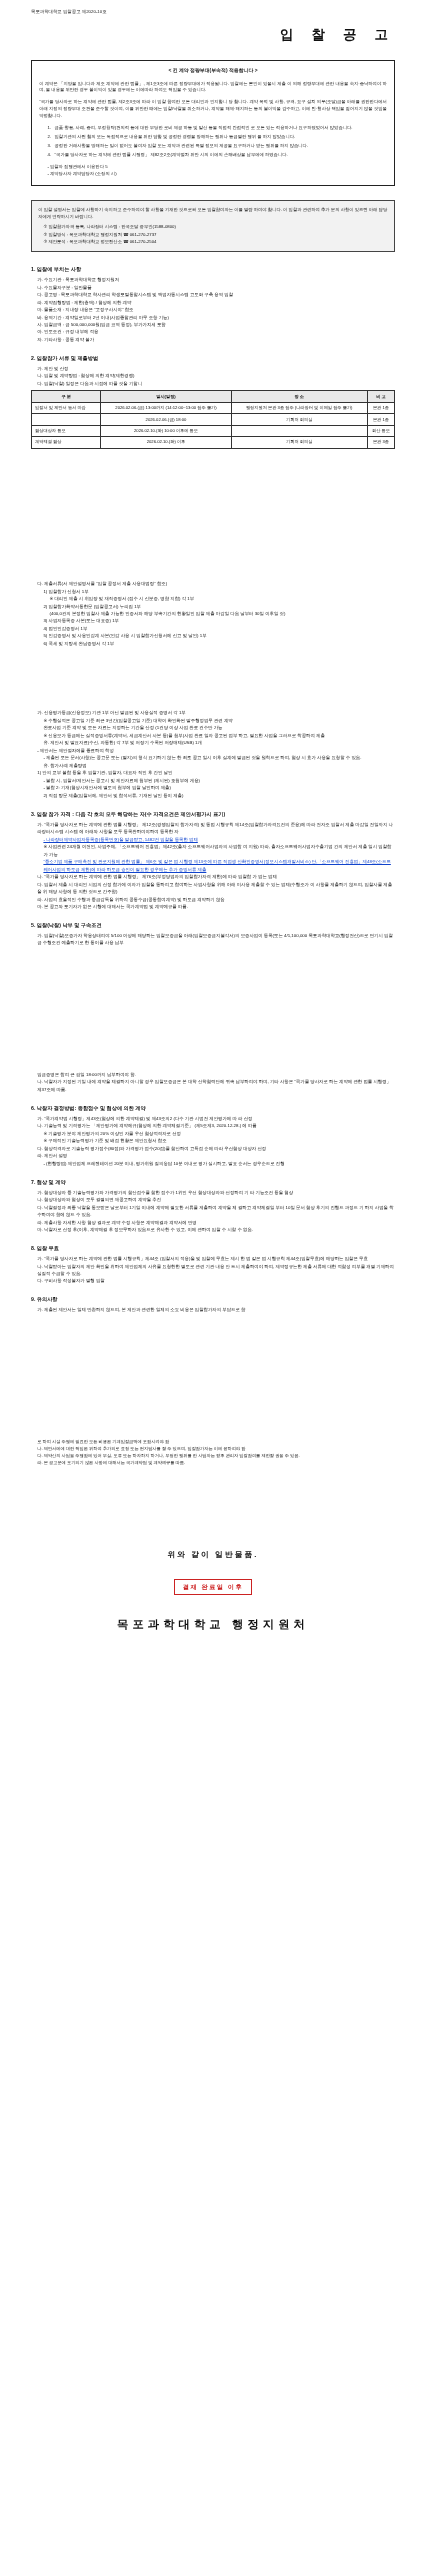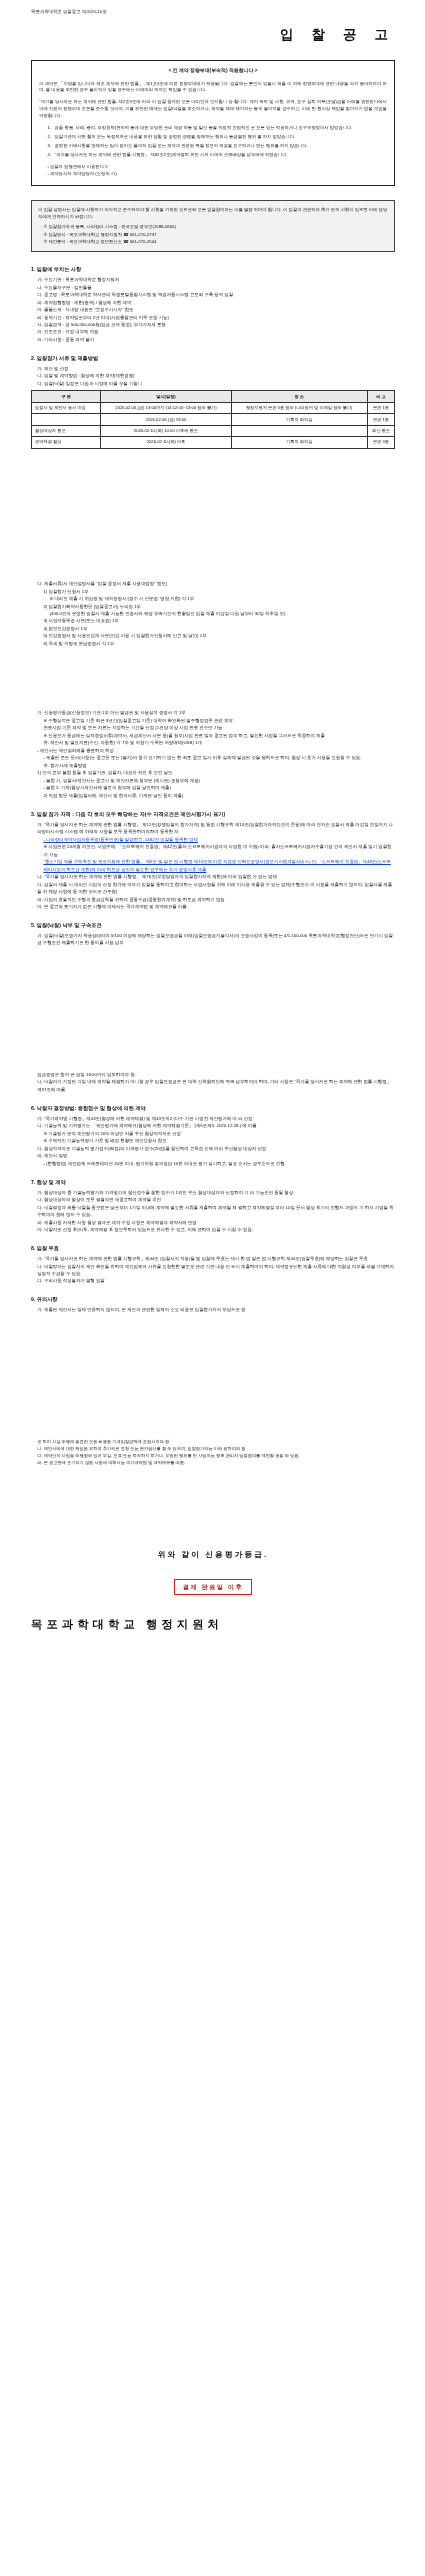--- a/index.html
+++ b/index.html
@@ -130,21 +130,21 @@
   .stamp{
     display:inline-block;
     border:1px solid #cc2222;
     color:#cc2222;
     font-size:6.2px;
     font-weight:bold;
     letter-spacing:1.5px;
     padding:2.6px 8.2px;
   }
   .org{
-    text-align:left;
+    text-align:center;
     font-size:11.3px;
     font-weight:bold;
     letter-spacing:4.1px;
     margin-top:15.5px;
     padding-bottom:13.4px;
   }
   .note-block{
     font-size:4.2px;
     line-height:1.7;
     padding-left:6.2px;
@@ -310,21 +310,21 @@
 
   <div class="spacer-xl"></div>
 
   <div class="note-block">로 하며 시설 수행에 필요한 모든 비용은 기계입찰금액에 포함시켜야 함</div>
   <div class="note-block">나. 제안서에에 대한 책임은 위하여 추가되로 요청 또는 현지답사를 할 수 있으며, 입찰참가자는 이에 응하여야 함</div>
   <div class="note-block">다. 제약산의 사업을 수행함에 있어 부실, 오류 또는 하자하지 하거나, 부정한 행위를 한 사업자는 향후 관리자 입찰참여를 제한할 권을 수 있음.</div>
   <div class="note-block">라. 본 공고문에 포기되기 않은 사항에 대해서는 국가계약법 및 계약예규를 따름.</div>
 
   <div class="spacer-lg"></div>
 
-  <div class="closing">위와 같이 신용평가등급.</div>
+  <div class="closing">위와 같이 일반물품.</div>
 
   <div class="stamp-wrap">
     <span class="stamp">결재 완료일 이후</span>
   </div>
 
   <div class="org">목포과학대학교  행정지원처</div>
 
 </div>
 
 

